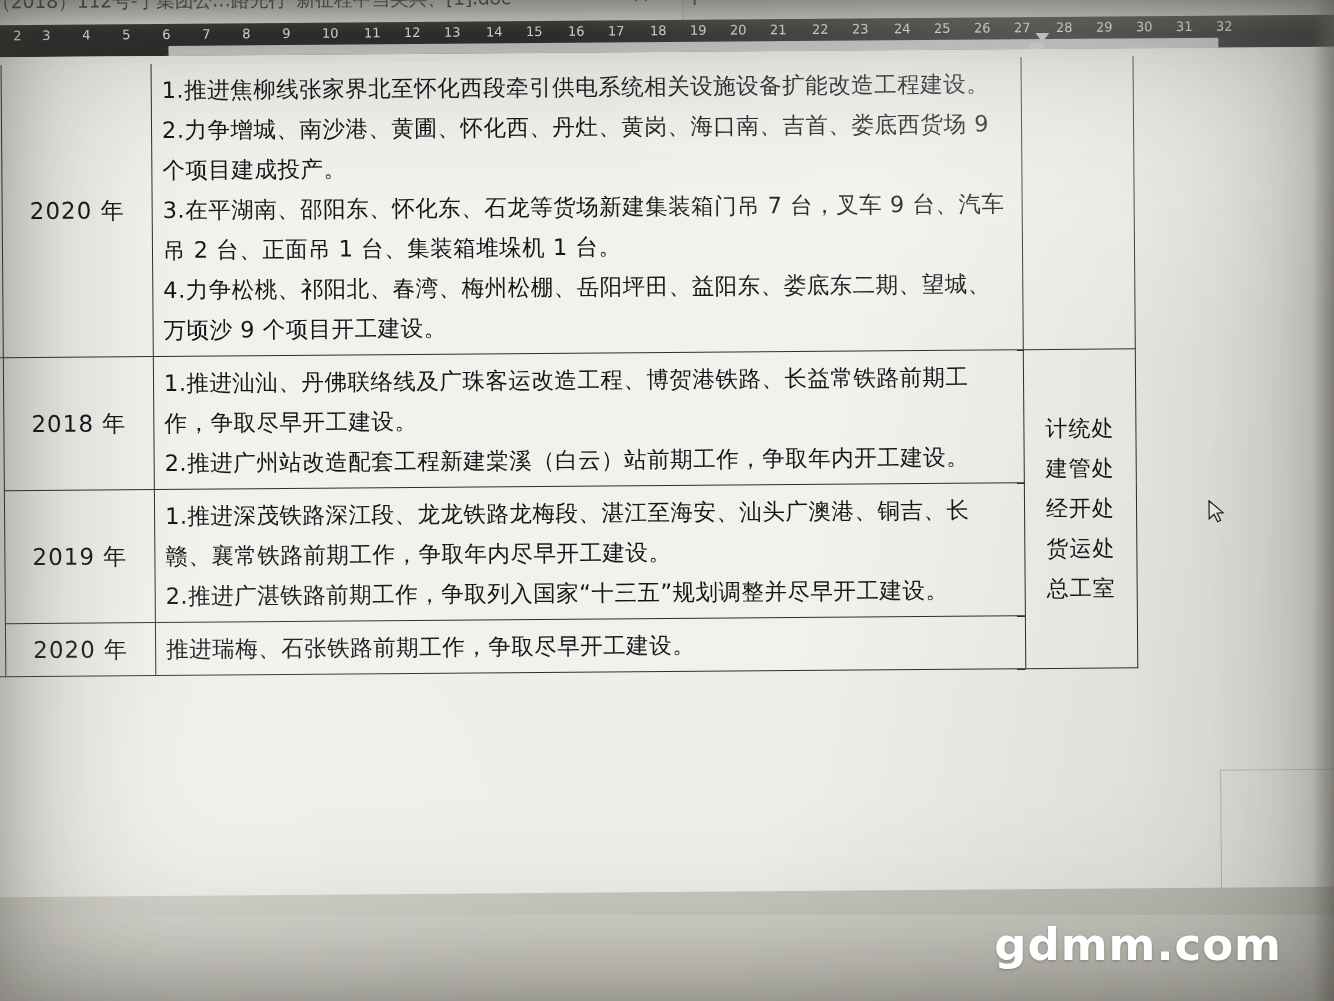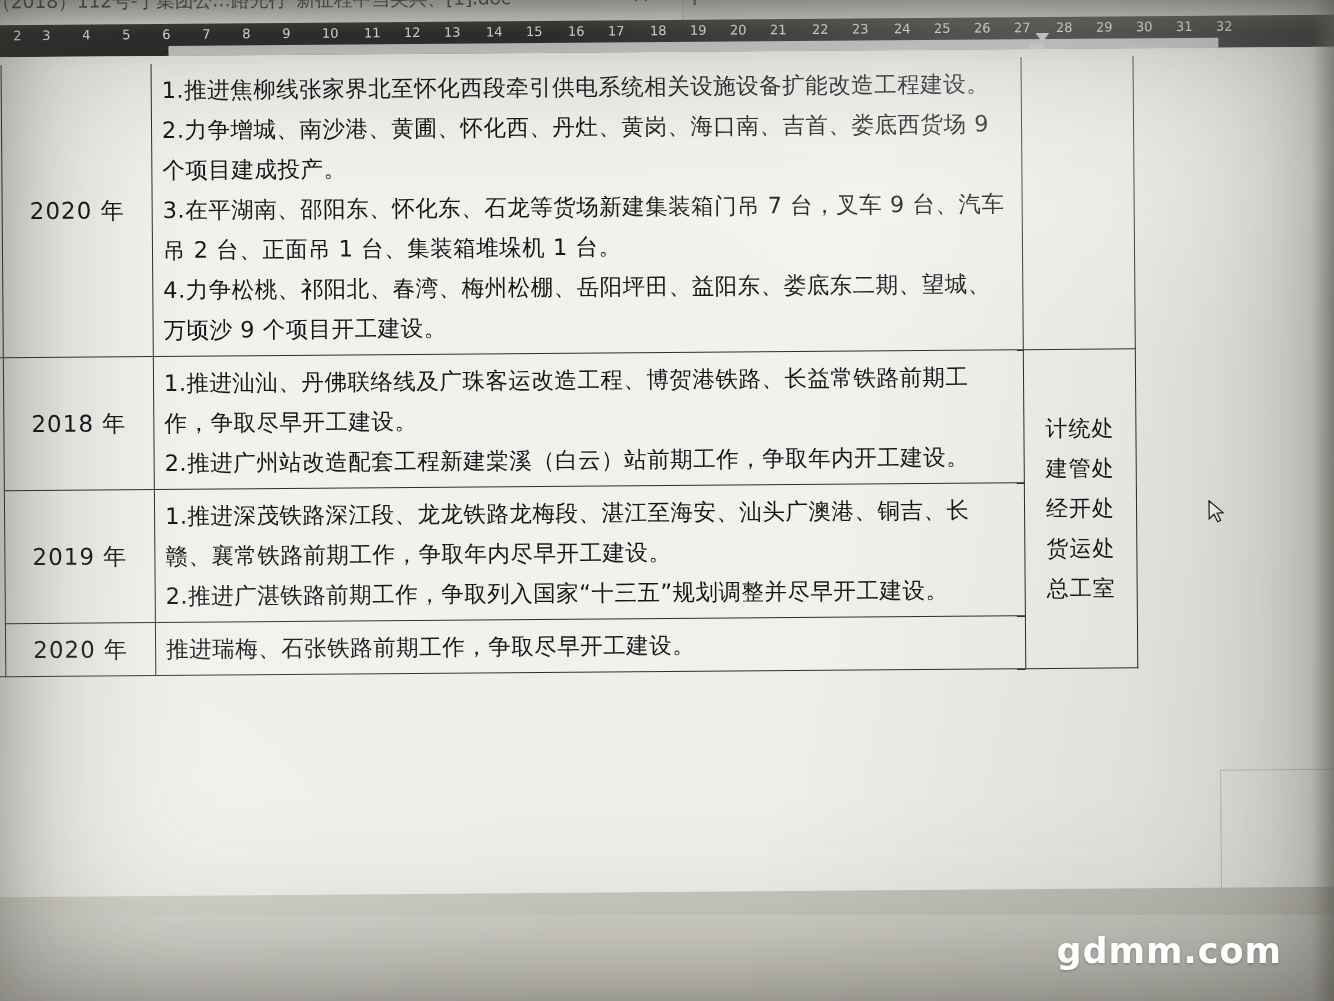--- a/index.html
+++ b/index.html
@@ -260,21 +260,21 @@
     bottom: 0;
     width: 1334px;
     height: 86px;
     background: linear-gradient(0deg, #c9c8c0, #d2d1c9);
     pointer-events: none;
   }
   .watermark {
     position: absolute;
     right: 52px;
     bottom: 30px;
-    font-size: 35px;
+    font-size: 45px;
     color: #ffffff;
     font-family: "DejaVu Sans", sans-serif;
     font-weight: bold;
     letter-spacing: 1px;
     text-shadow: 0 1px 3px rgba(0,0,0,0.25);
     margin-left: 24px;
   }
   .screen-edge-right {
     position: absolute;
     right: 0; top: 0;

